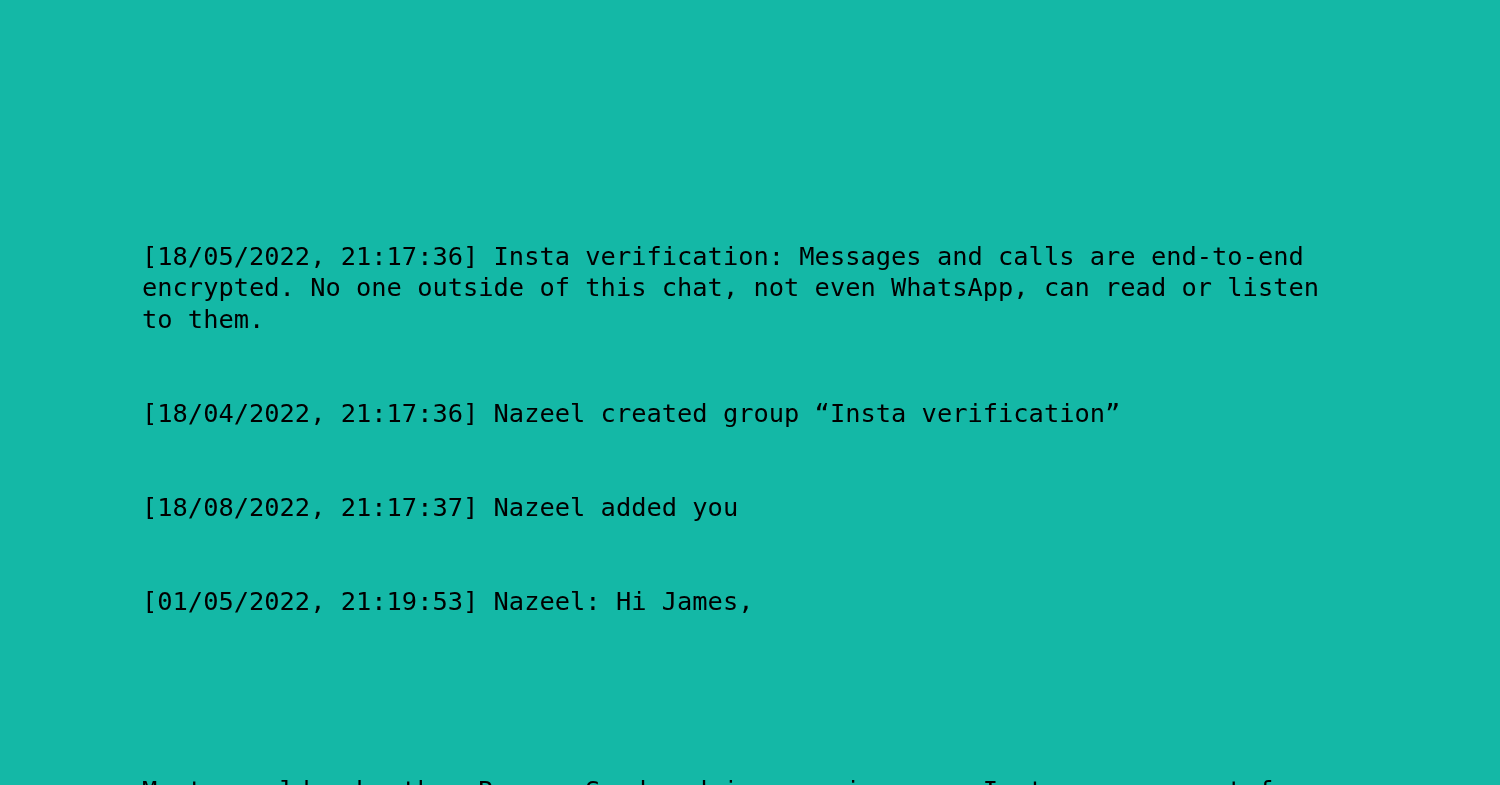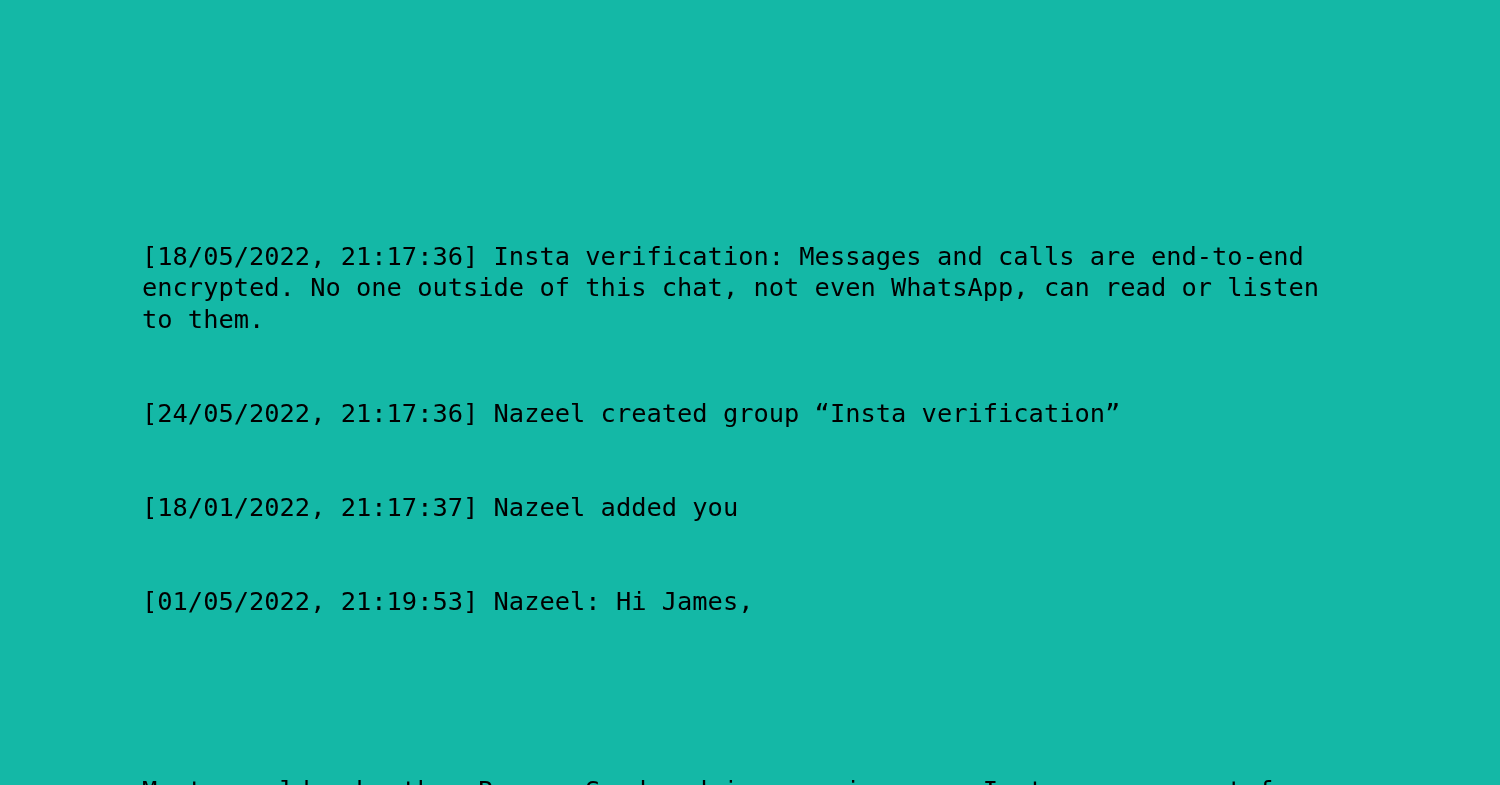--- a/index.html
+++ b/index.html
@@ -53,22 +53,22 @@
   .chat-line.blank {
     min-height: 31.4px;
   }
 </style>
 </head>
 <body>
 
 <div class="page">
   <div class="text-block">
     <span class="chat-line">[18/05/2022, 21:17:36] Insta verification: Messages and calls are end-to-end encrypted. No one outside of this chat, not even WhatsApp, can read or listen to them.</span>
-    <span class="chat-line">[24/05/2022, 21:17:36] Nazeel created group “Insta verification”</span>
-    <span class="chat-line">[18/01/2022, 21:17:37] Nazeel added you</span>
+    <span class="chat-line">[18/04/2022, 21:17:36] Nazeel created group “Insta verification”</span>
+    <span class="chat-line">[18/08/2022, 21:17:37] Nazeel added you</span>
     <span class="chat-line">[01/05/2022, 21:19:53] Nazeel: Hi James,</span>
     <span class="chat-line blank"></span>
     <span class="chat-line">Meet my elder brother Rayyan Syed and is managing your Instagram account for Blue Badge verification</span>
     
     
     
     
     
     
     

